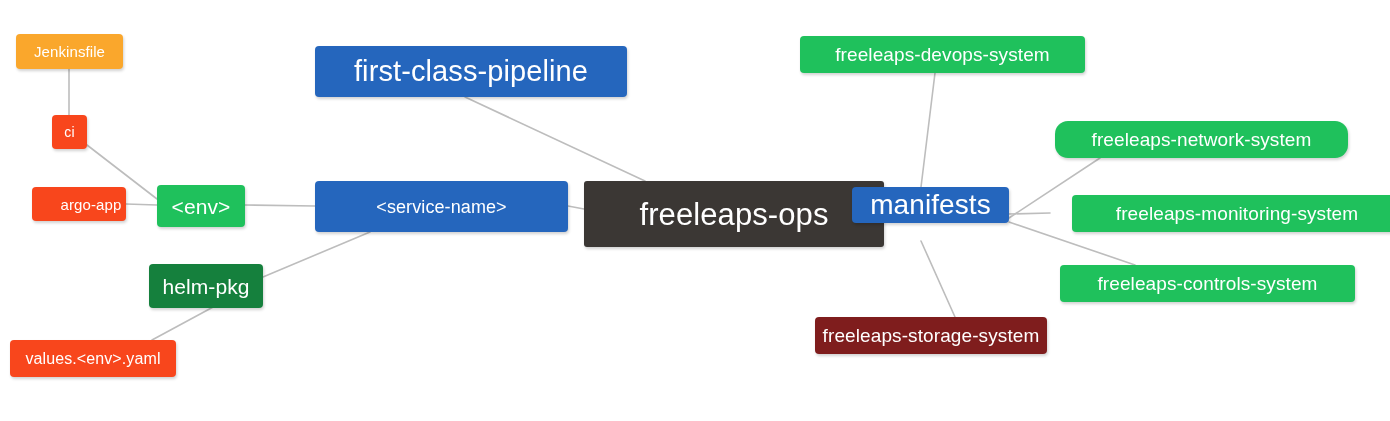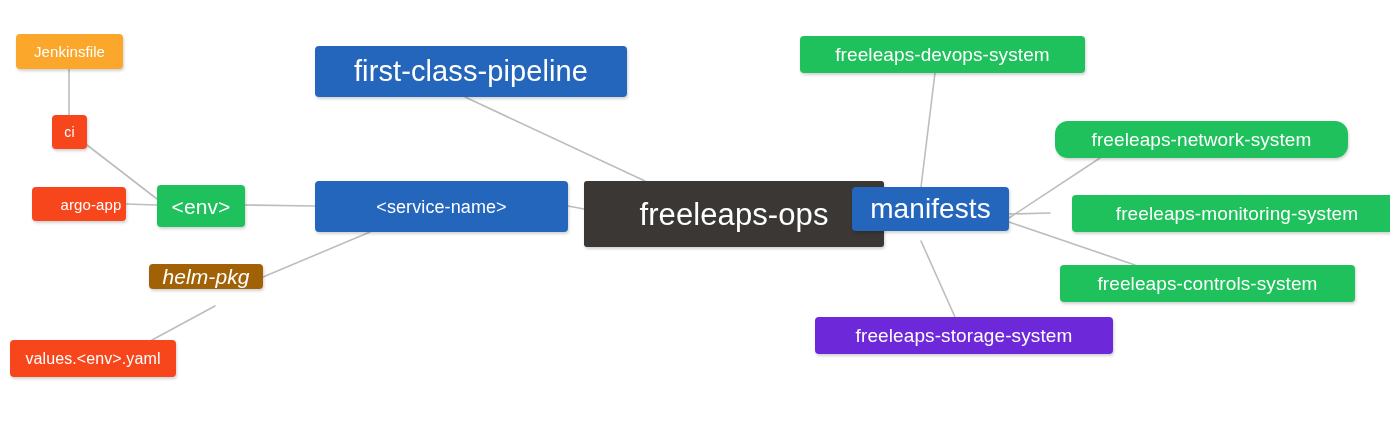--- a/index.html
+++ b/index.html
@@ -79,44 +79,44 @@
       </div>
       <div class="node" style="left: 32px; top: 178px; width: 94px; height: 34px; background: rgb(248, 70, 28); font-size: 15px; padding-left: 24px;">
         <span class="node-label">argo-app</span>
       </div>
       <div class="node" style="left: 157px; top: 176px; width: 88px; height: 42px; background: rgb(31, 193, 92); font-size: 21px;">
         <span class="node-label">&lt;env&gt;</span>
       </div>
       <div class="node" style="left: 10px; top: 331px; width: 166px; height: 37px; background: rgb(248, 70, 28); font-size: 16px;">
         <span class="node-label">values.&lt;env&gt;.yaml</span>
       </div>
-      <div class="node" style="left: 149px; top: 255px; width: 114px; height: 25px; background: #a16207; font-size: 21px; font-style: italic;">
+      <div class="node" style="left: 149px; top: 255px; width: 114px; height: 44px; background: #15803d; font-size: 21px;">
         <span class="node-label">helm-pkg</span>
       </div>
       <div class="node" style="left: 315px; top: 37px; width: 312px; height: 51px; background: rgb(37, 102, 189); font-size: 29px;">
         <span class="node-label">first-class-pipeline</span>
       </div>
       <div class="node" style="left: 315px; top: 172px; width: 253px; height: 51px; background: rgb(37, 102, 189); font-size: 18px;">
         <span class="node-label">&lt;service-name&gt;</span>
       </div>
       <div class="node root" style="left: 584px; top: 172px; width: 300px; height: 66px; background: rgb(59, 55, 52); font-size: 31px;">
         <span class="node-label">freeleaps-ops</span>
       </div>
-      <div class="node" style="left: 852px; top: 178px; width: 157px; height: 44px; background: rgb(37, 102, 189); font-size: 28px; text-align: center;">
+      <div class="node" style="left: 852px; top: 178px; width: 157px; height: 36px; background: rgb(37, 102, 189); font-size: 28px; text-align: center;">
         <span class="node-label">manifests</span>
       </div>
       <div class="node" style="left: 800px; top: 27px; width: 285px; height: 37px; background: rgb(31, 193, 92); font-size: 19px;">
         <span class="node-label">freeleaps-devops-system</span>
       </div>
       <div class="node" style="left: 1055px; top: 112px; width: 293px; height: 37px; background: rgb(31, 193, 92); font-size: 19px; border-radius: 13px;">
         <span class="node-label">freeleaps-network-system</span>
       </div>
       <div class="node" style="left: 1072px; top: 186px; width: 330px; height: 37px; background: rgb(31, 193, 92); font-size: 19px;">
         <span class="node-label">freeleaps-monitoring-system</span>
       </div>
       <div class="node" style="left: 1060px; top: 256px; width: 295px; height: 37px; background: rgb(31, 193, 92); font-size: 19px;">
         <span class="node-label">freeleaps-controls-system</span>
       </div>
-      <div class="node" style="left: 815px; top: 308px; width: 298px; height: 37px; background: #6d28d9; font-size: 19px;">
+      <div class="node" style="left: 815px; top: 308px; width: 232px; height: 37px; background: #7f1d1d; font-size: 19px;">
         <span class="node-label">freeleaps-storage-system</span>
       </div>
     </div>
 </div>
 
 </body></html>

